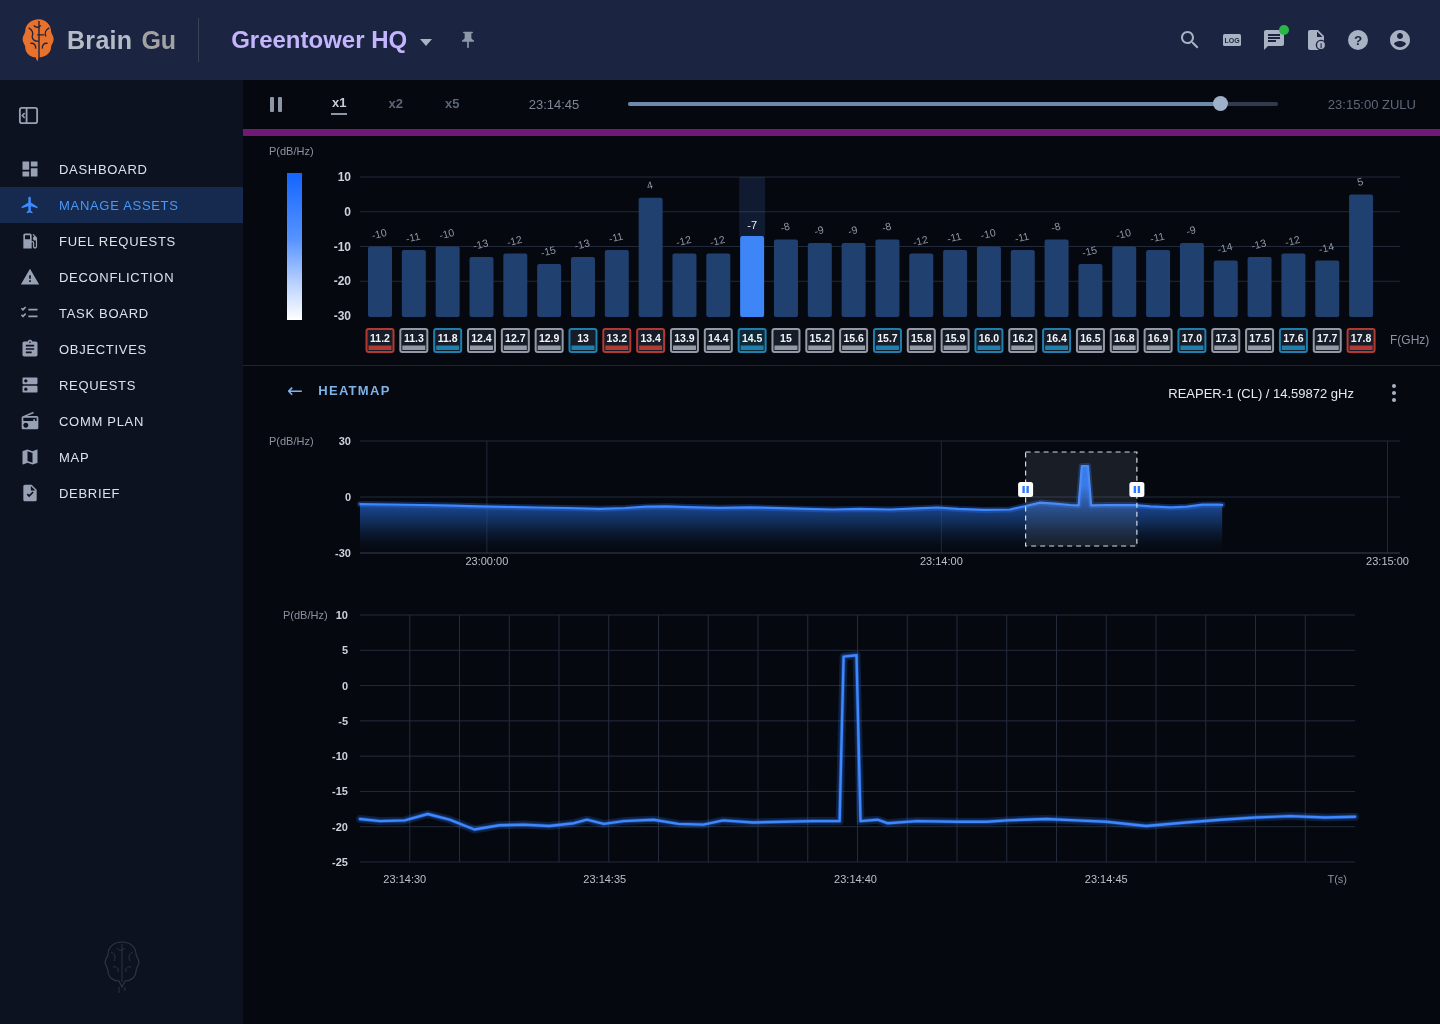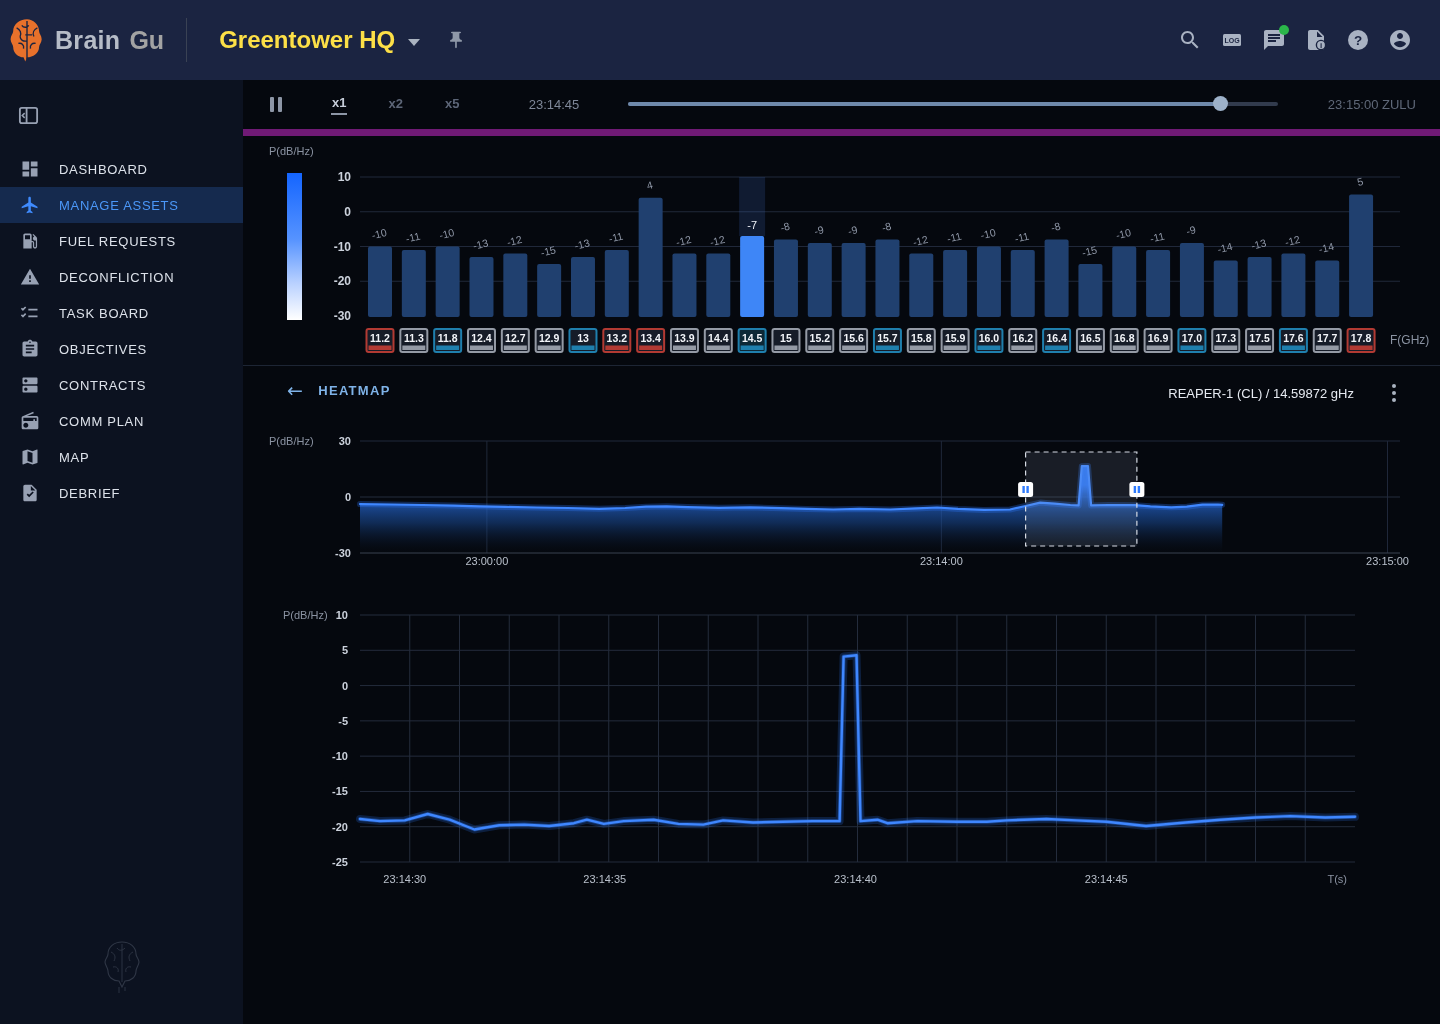--- a/index.html
+++ b/index.html
@@ -2,25 +2,25 @@
 <html><head>
 <meta charset="utf-8">
 <style>
   html,body{margin:0;padding:0;background:#000;}
   .page{position:relative;width:1440px;height:1024px;background:#05080e;font-family:"Liberation Sans",sans-serif;overflow:hidden;}
   svg{display:block;font-family:"Liberation Sans",sans-serif;}
   button{font-family:"Liberation Sans",sans-serif;}
 
   
   .hdr{position:absolute;top:0;left:0;width:1440px;height:80px;background:#1b2441;display:flex;align-items:center;z-index:5;}
-  .brand{display:flex;align-items:center;gap:9px;padding-left:8px;}
+  .brand{display:flex;align-items:center;gap:9px;padding-left:20px;}
   .brand .b1{font-size:25px;color:#b6bcc7;font-weight:600;letter-spacing:.3px;}
   .brand .b2{font-size:25px;color:#a3a3a3;font-weight:700;}
   .hdr-divider{width:1px;height:44px;background:#3a4254;margin:0 26px 0 22px;}
-  .ws{display:flex;align-items:center;gap:13px;color:#fde047;font-size:24px;font-weight:700;cursor:pointer;background:none;border:none;}
+  .ws{display:flex;align-items:center;gap:13px;color:#c4b5fd;font-size:24px;font-weight:700;cursor:pointer;background:none;border:none;}
   .caret{width:0;height:0;border-left:6px solid transparent;border-right:6px solid transparent;border-top:7px solid #aab3c0;margin-top:4px;}
   .pin-btn{background:none;border:none;margin-left:20px;cursor:pointer;padding:0;display:flex;}
   .hdr-icons{margin-left:auto;display:flex;align-items:center;gap:18px;padding-right:28px;}
   .hicon{position:relative;width:24px;height:24px;background:none;border:none;padding:0;cursor:pointer;}
   .hicon .badge{position:absolute;top:-3px;right:-3px;width:10px;height:10px;border-radius:50%;}
 
   
   .sb{position:absolute;top:80px;left:0;width:243px;height:944px;background:#0c1220;z-index:4;}
   .collapse-btn{position:absolute;top:23px;left:17px;width:24px;height:24px;background:none;border:none;padding:0;cursor:pointer;}
   .sb-nav{position:absolute;top:71px;left:0;right:0;}
@@ -177,21 +177,21 @@
             </svg>
           </span>
           <span>OBJECTIVES</span>
         </div>
         <div class="sb-item">
           <span style="display: flex;">
             <svg width="20" height="20" viewBox="0 0 24 24">
               <path d="M20 13H4c-.55 0-1 .45-1 1v6c0 .55.45 1 1 1h16c.55 0 1-.45 1-1v-6c0-.55-.45-1-1-1zM7 19c-1.1 0-2-.9-2-2s.9-2 2-2 2 .9 2 2-.9 2-2 2zM20 3H4c-.55 0-1 .45-1 1v6c0 .55.45 1 1 1h16c.55 0 1-.45 1-1V4c0-.55-.45-1-1-1zM7 9c-1.1 0-2-.9-2-2s.9-2 2-2 2 .9 2 2-.9 2-2 2z" fill="#98a1b3"></path>
             </svg>
           </span>
-          <span>CONTRACTS</span>
+          <span>REQUESTS</span>
         </div>
         <div class="sb-item">
           <span style="display: flex;">
             <svg width="20" height="20" viewBox="0 0 24 24">
               <path d="M3.24 6.15C2.51 6.43 2 7.17 2 8v12c0 1.1.89 2 2 2h16c1.11 0 2-.9 2-2V8c0-1.11-.89-2-2-2H8.3l8.26-3.34L15.88 1 3.24 6.15zM7 20c-1.66 0-3-1.34-3-3s1.34-3 3-3 3 1.34 3 3-1.34 3-3 3zm13-8h-2v-2h-2v2H4V8h16v4z" fill="#98a1b3"></path>
             </svg>
           </span>
           <span>COMM PLAN</span>
         </div>
         <div class="sb-item">

